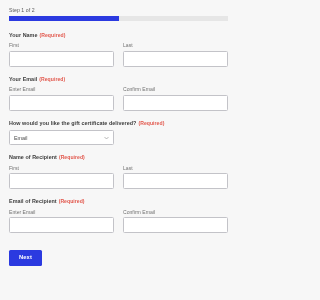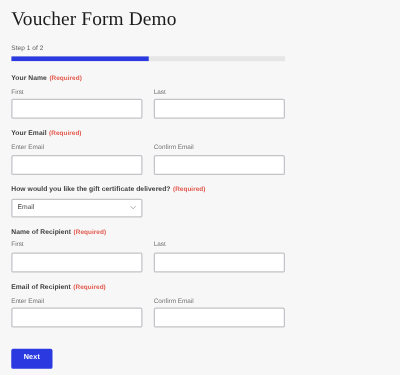--- a/index.html
+++ b/index.html
@@ -130,21 +130,20 @@
     cursor: pointer;
     letter-spacing: 0.1px;
     line-height: 1;
   }
 </style>
 </head>
 <body>
 
 <div class="page">
 
-  <h1 class="form-title">Voucher Form Demo</h1>
 
   <div class="step-label">Step 1 of 2</div>
 
   <div class="progress-track" style="background: rgb(230, 230, 230);">
     <div class="progress-fill" style="width: 50%; background: rgb(43, 58, 224);"></div>
   </div>
 
   
   <div class="field-group">
     <div class="group-label">

